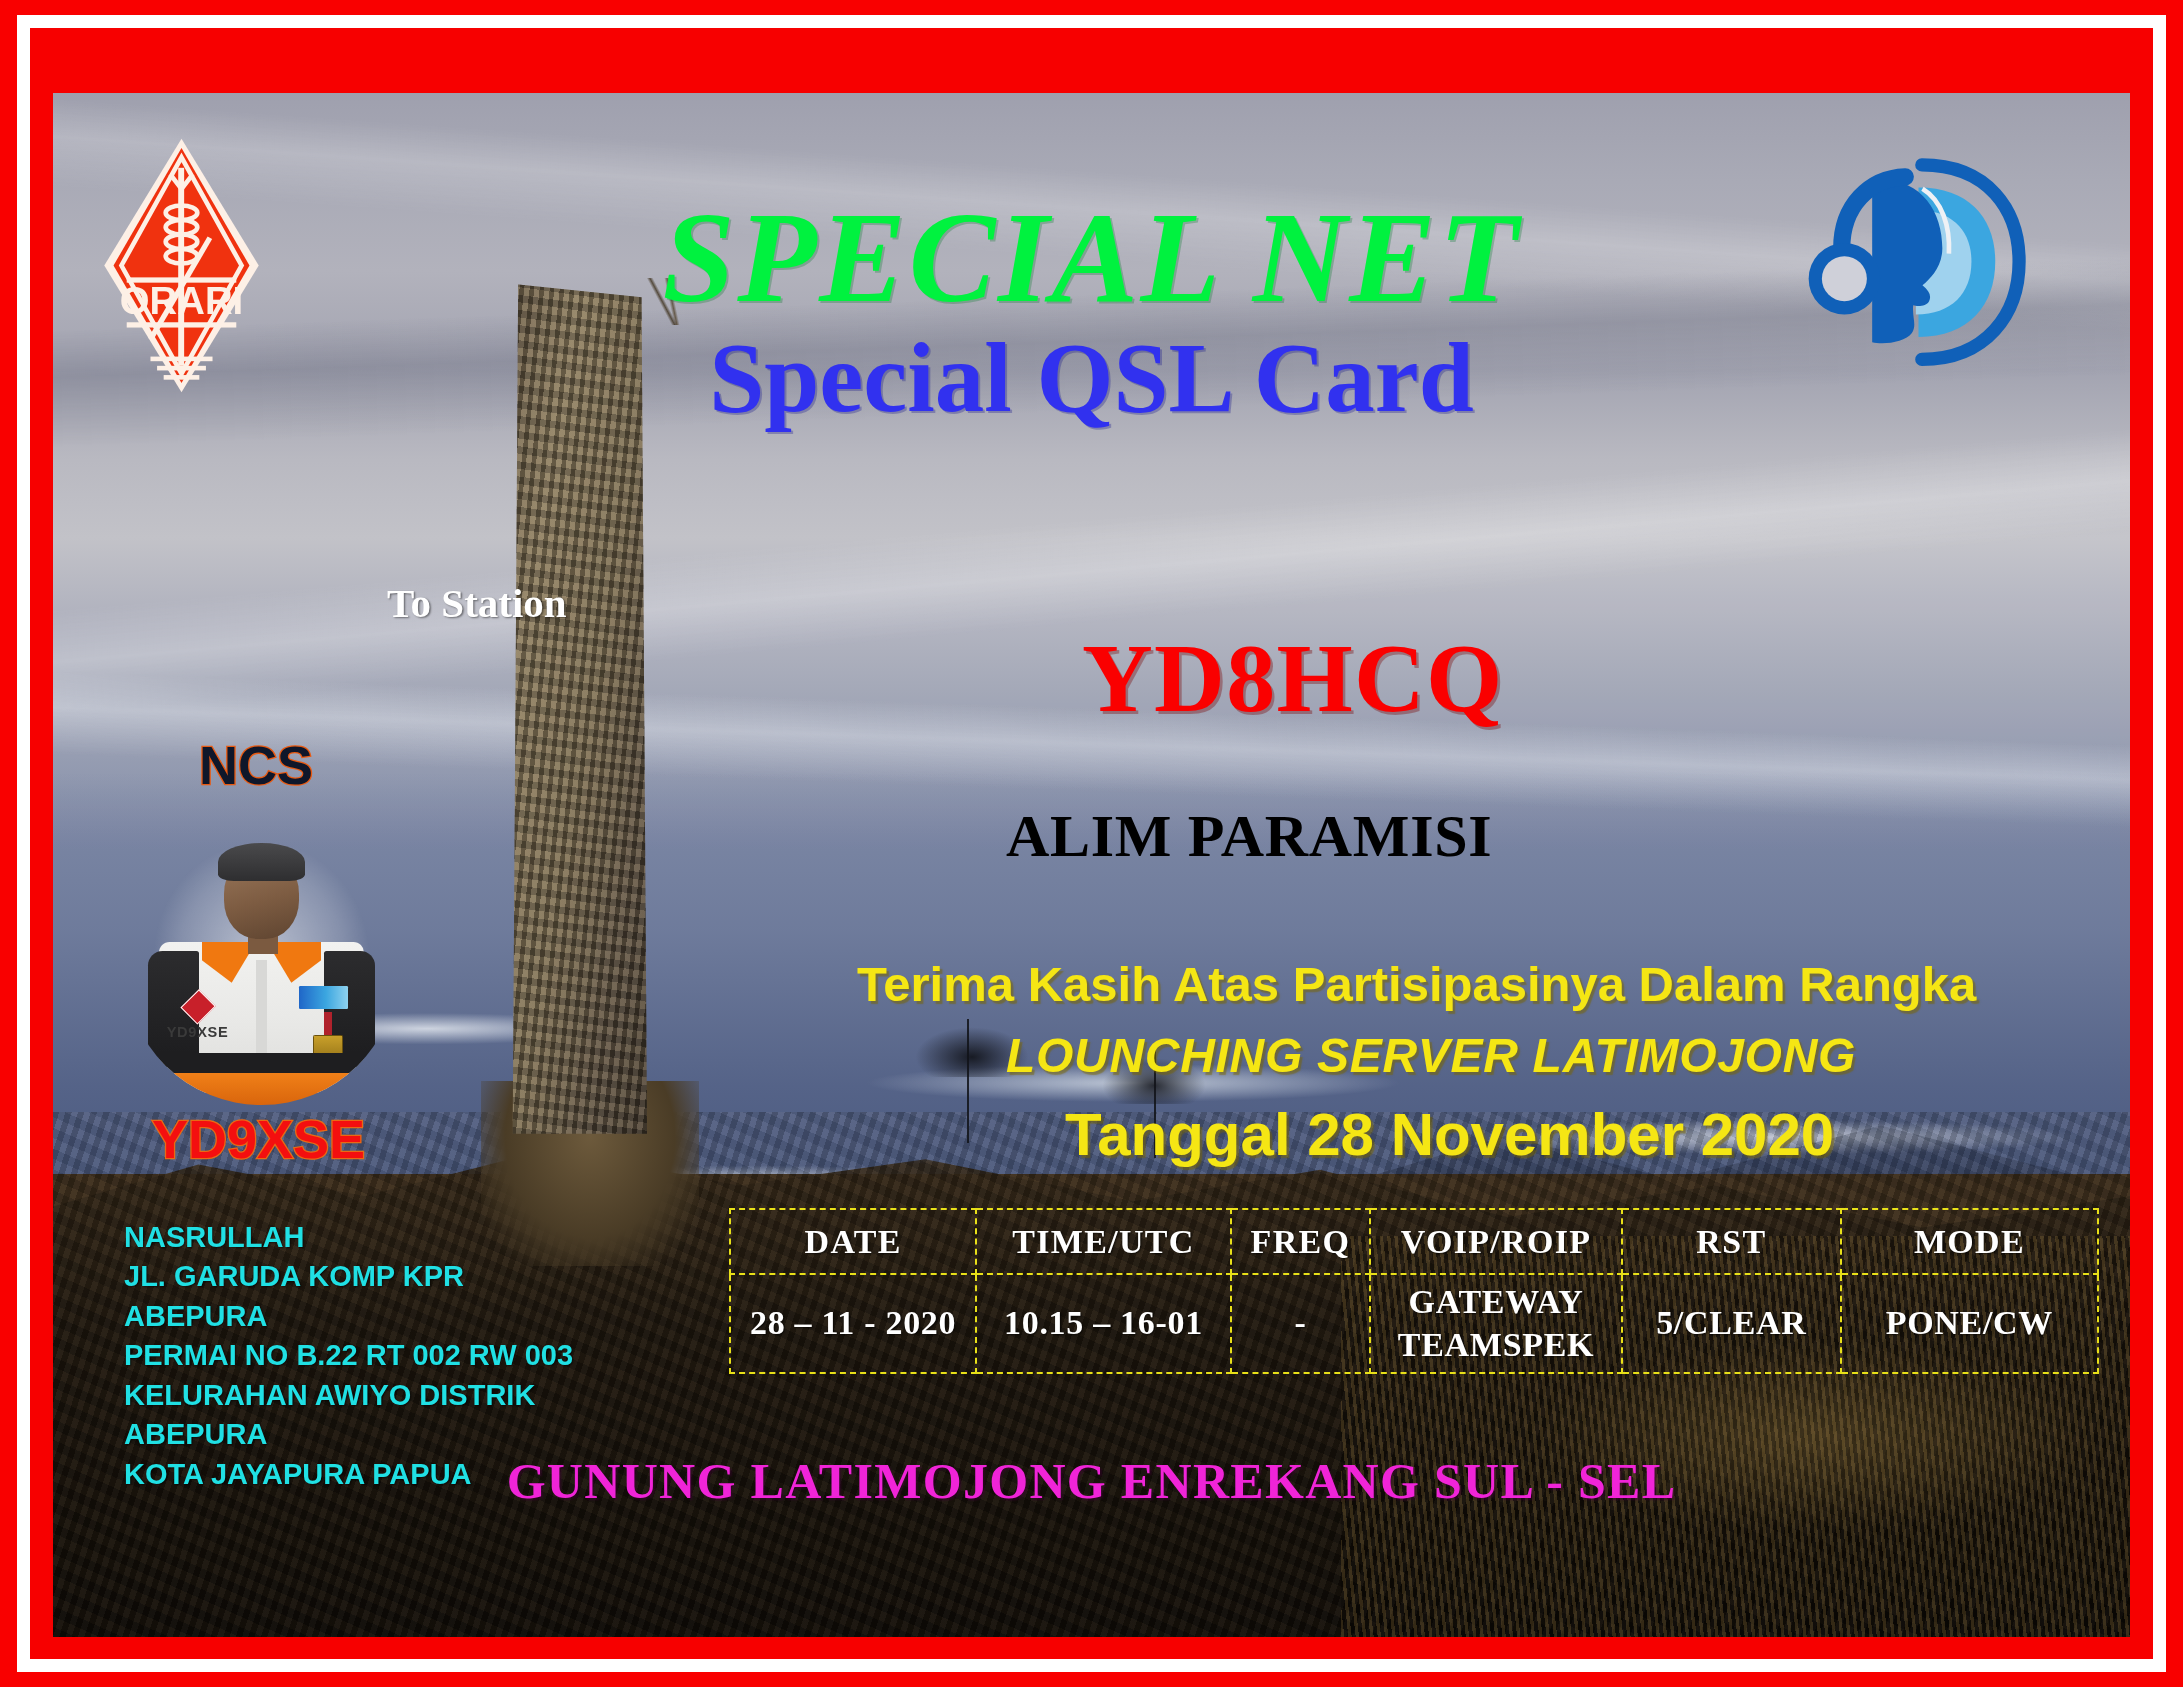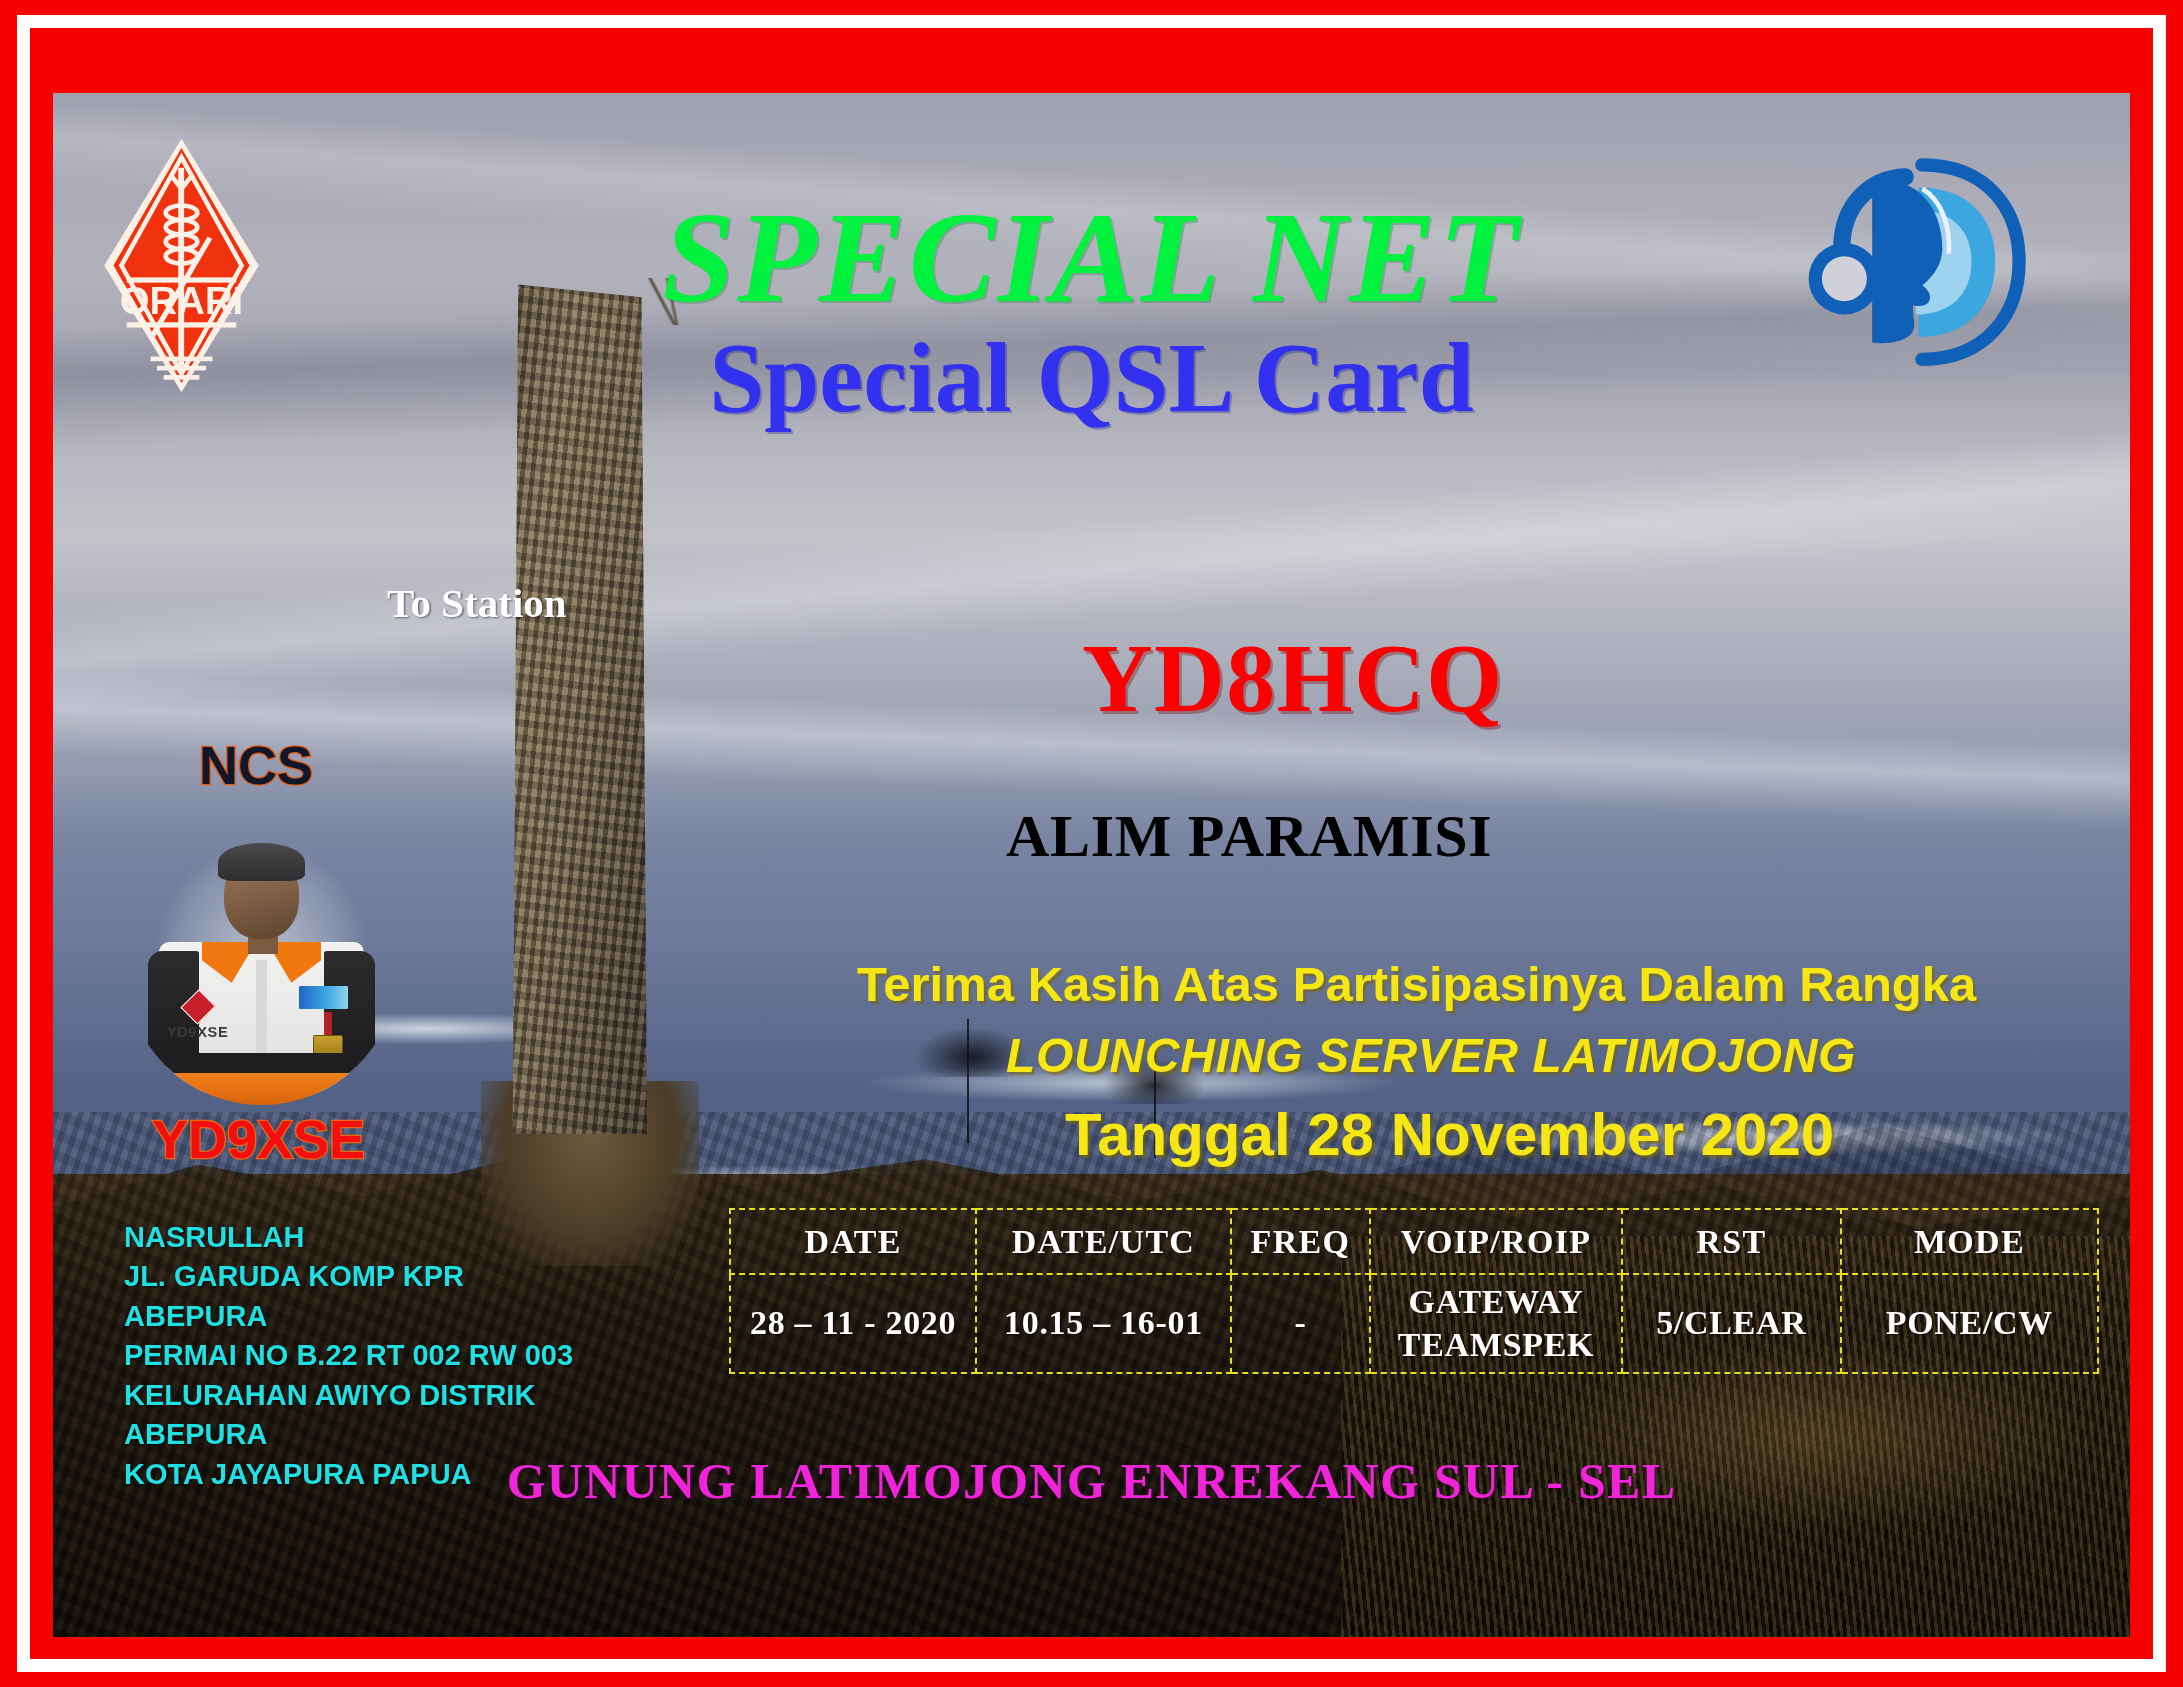--- a/index.html
+++ b/index.html
@@ -415,21 +415,21 @@
       <div>PERMAI NO B.22 RT 002 RW 003</div>
       <div>KELURAHAN AWIYO DISTRIK</div>
       <div>ABEPURA</div>
       <div>KOTA JAYAPURA PAPUA</div>
     </div>
 
     <table id="log-table">
       <tbody>
           <tr class="head">
         <td class="col-date">DATE</td>
-        <td class="col-time">DATE/UTC</td>
+        <td class="col-time">TIME/UTC</td>
         <td class="col-freq">FREQ</td>
         <td class="col-voip">VOIP/ROIP</td>
         <td class="col-rst">RST</td>
         <td class="col-mode">MODE</td>
       </tr>
       <tr class="body">
         <td>28 – 11 - 2020</td>
         <td>10.15 – 16-01</td>
         <td>-</td>
         <td>

